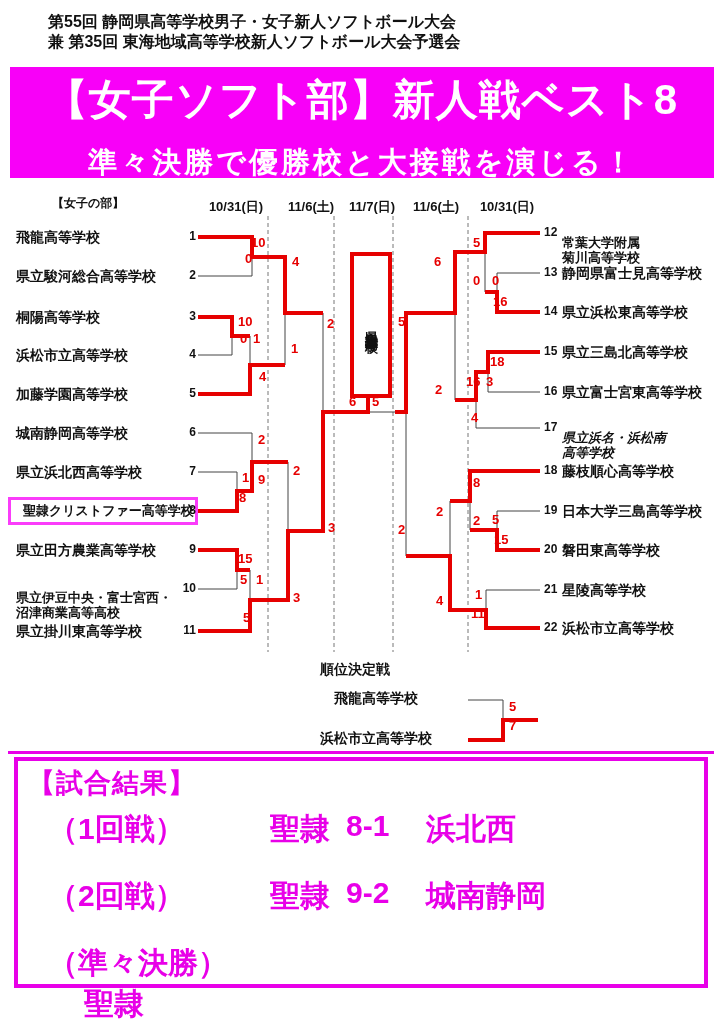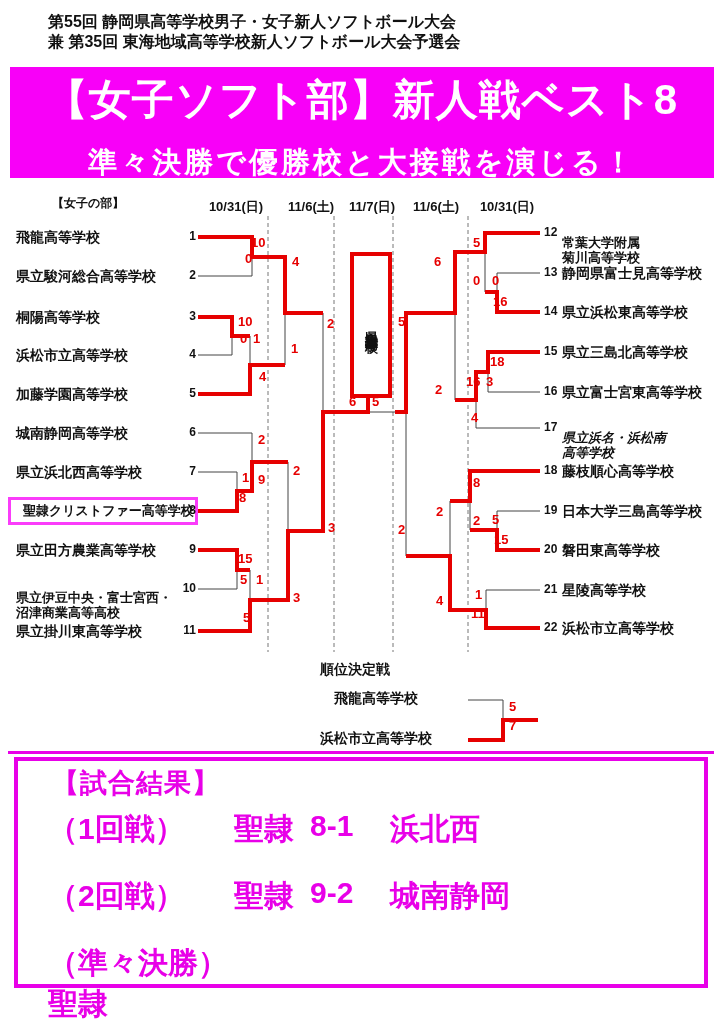--- a/index.html
+++ b/index.html
@@ -21,24 +21,24 @@
   .seed.sr{text-align:right;}
   .hl{position:absolute;left:8px;top:497px;width:172px;height:22px;border:3px solid #fa3cfa;
       font-size:13px;font-weight:bold;line-height:22px;padding-left:12px;white-space:nowrap;}
   .champ{position:absolute;left:350px;top:252px;width:34px;height:138px;border:4px solid #e60000;
          background:#fff;display:flex;align-items:center;justify-content:center;}
   .champ span{writing-mode:vertical-rl;text-orientation:upright;font-size:13px;font-weight:bold;letter-spacing:1px;}
   .po-lbl{position:absolute;font-size:14px;font-weight:bold;white-space:nowrap;}
   .sep{position:absolute;left:8px;top:751px;width:706px;height:3px;background:#e800e8;}
   .results{position:absolute;left:14px;top:757px;width:686px;height:223px;
            border:4px solid #e800e8;color:#e800e8;}
-  .results .rtitle{position:absolute;left:10px;top:4px;font-size:27px;font-weight:bold;letter-spacing:1px;margin-left:24px;}
+  .results .rtitle{position:absolute;left:10px;top:4px;font-size:27px;font-weight:bold;letter-spacing:1px;}
   .res-row{position:absolute;left:30px;display:flex;font-size:30px;font-weight:bold;white-space:nowrap;}
   .res-row .c1{width:186px;flex:none;}
-  .res-row .c2{width:76px;flex:none;}
+  .res-row .c2{width:76px;flex:none;margin-left:36px;}
   .res-row .c3{width:80px;flex:none;}
   .sc{font-weight:bold;}
 </style>
 </head>
 <body>
 
 <div class="page">
 
   <div class="hdr">
     <div>第55回 静岡県高等学校男子・女子新人ソフトボール大会</div>

